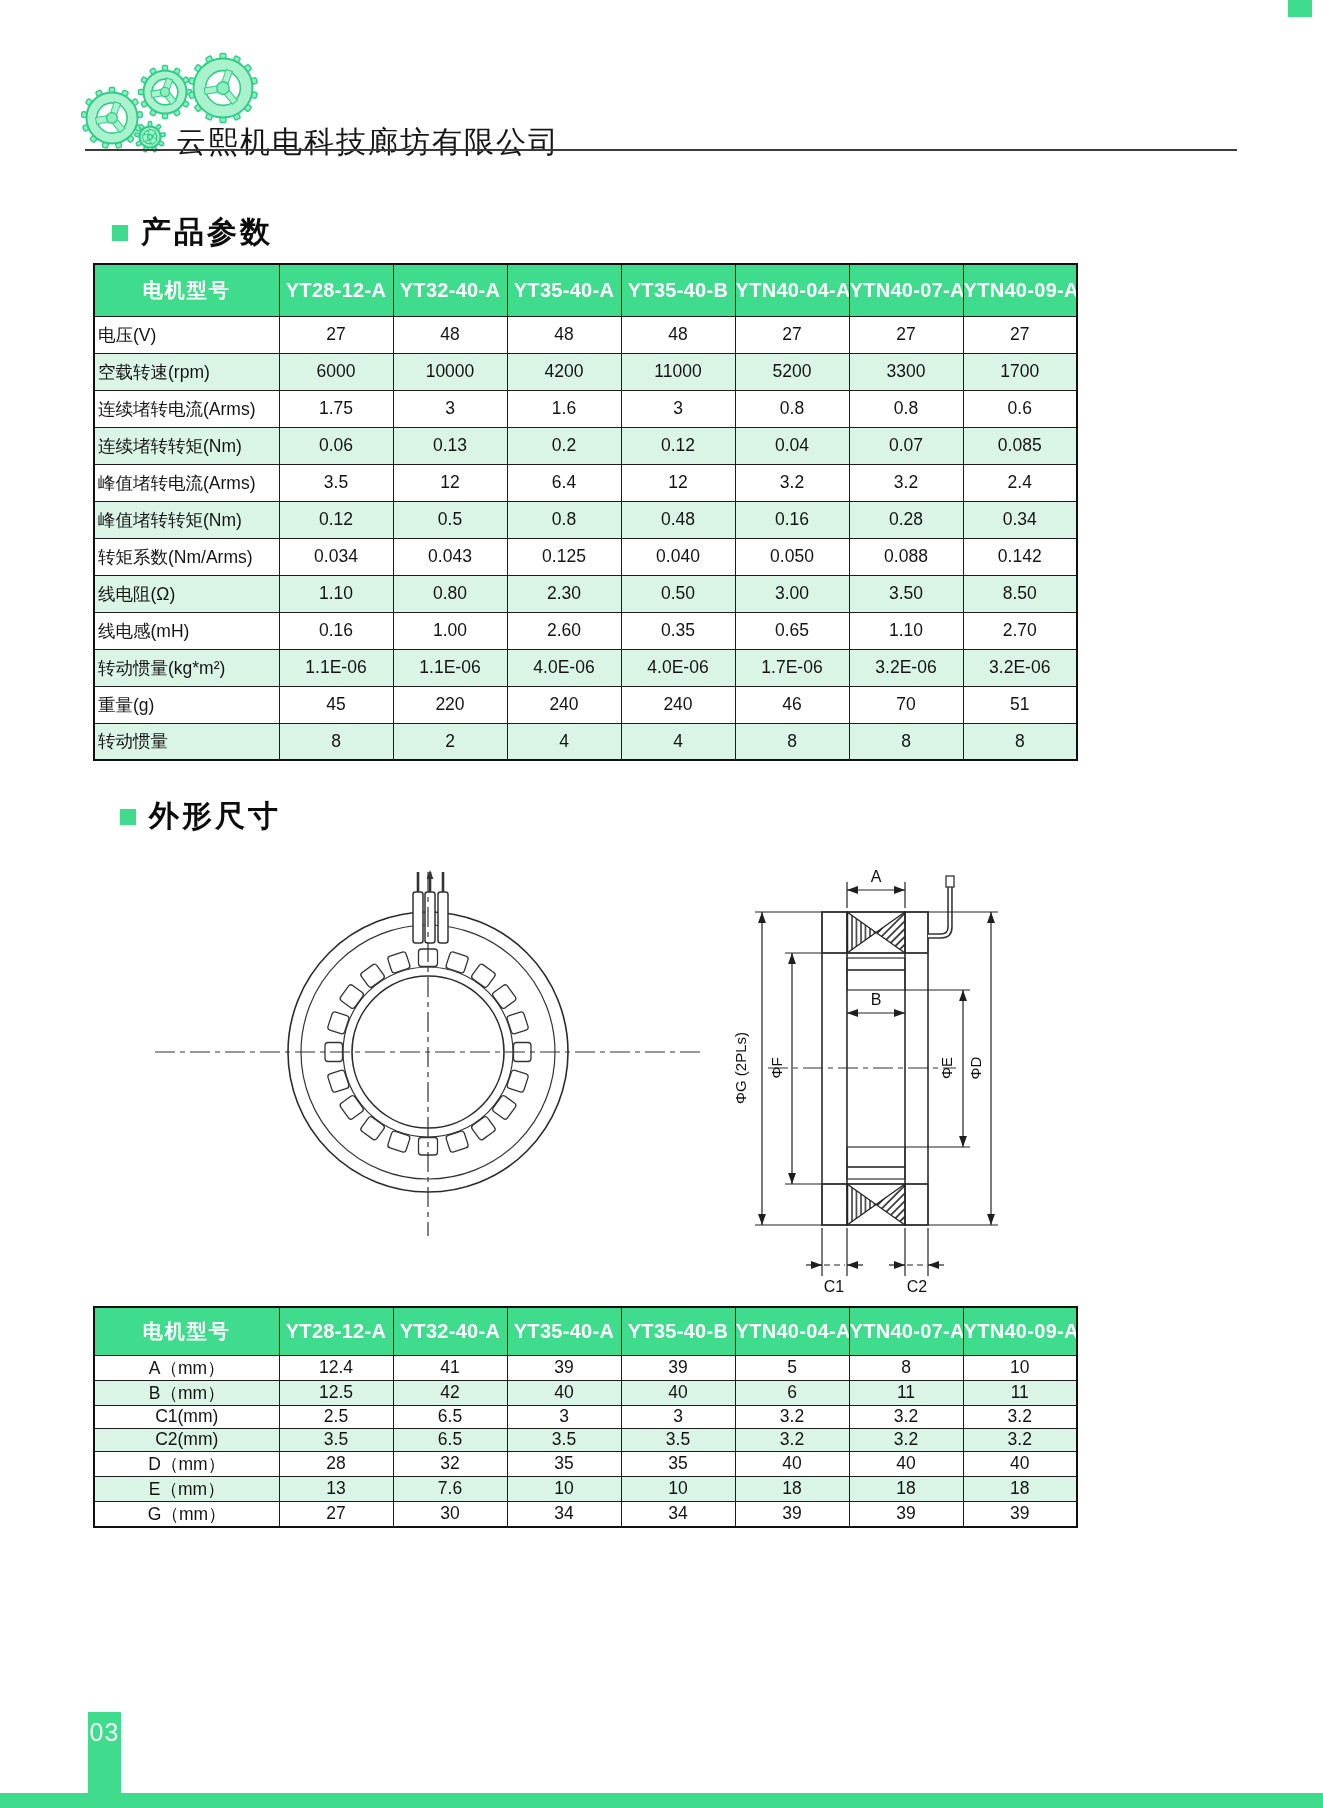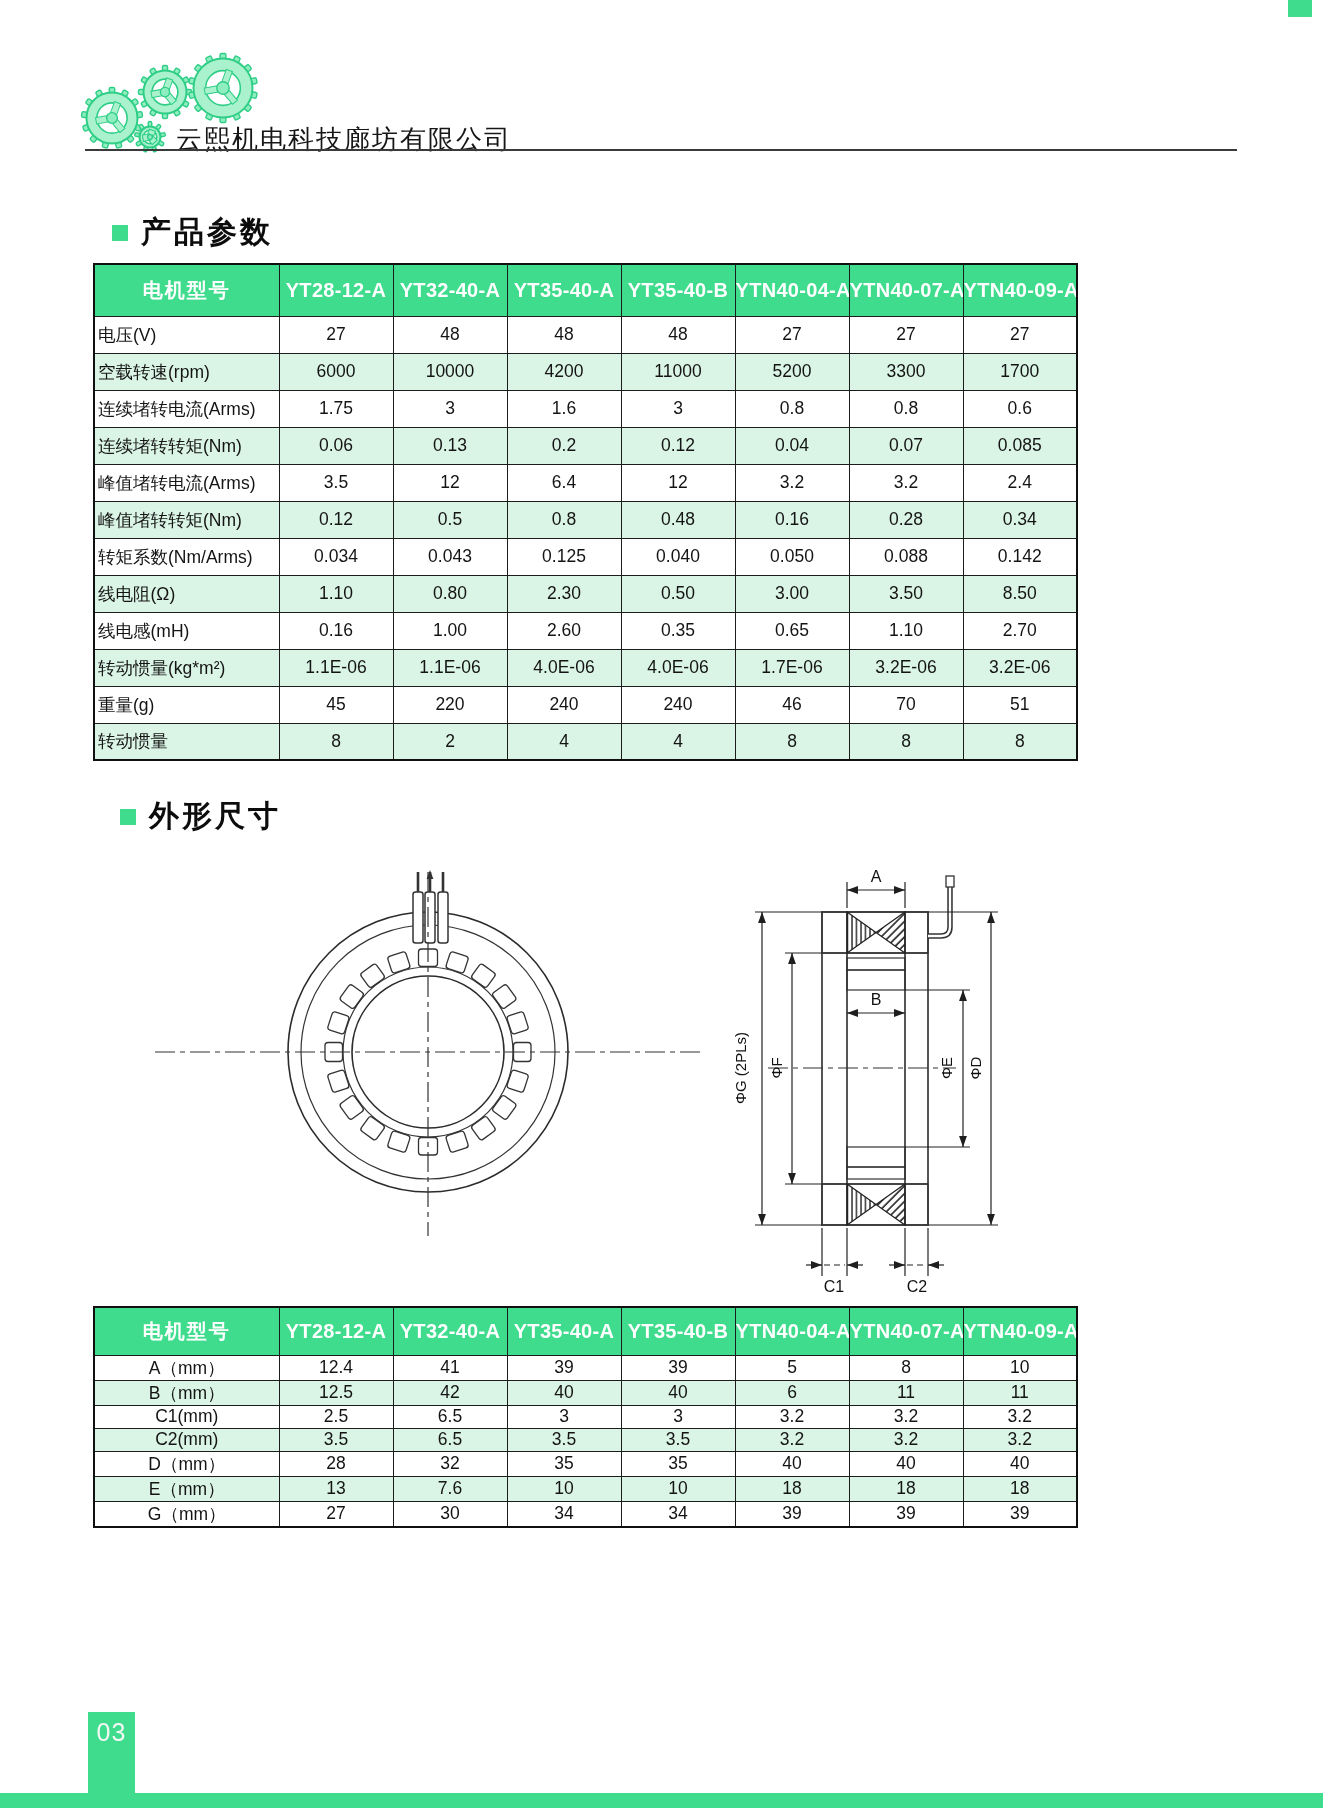--- a/index.html
+++ b/index.html
@@ -4,21 +4,21 @@
 <style>
   :root{ --g:#3edc8c; --row:#daf4e6; --line:#1c1c1c; }
   *{margin:0;padding:0;box-sizing:border-box;}
   html,body{background:#ffffff;}
   body{
     width:1323px;height:1808px;position:relative;overflow:hidden;
     font-family:"Liberation Sans","DejaVu Sans",sans-serif;color:#111;
   }
   .abs{position:absolute;}
   
-  .company-name{left:176px;top:122px;font-size:26px;letter-spacing:2px;color:#161616;font-weight:500;}
+  .company-name{left:176px;top:122px;font-size:30px;letter-spacing:2px;color:#161616;font-weight:500;}
   .header-rule{left:85px;top:149px;width:1152px;height:2px;background:#3a3a3a;}
   .corner-accent{left:1288px;top:0;width:24px;height:17px;background:var(--g);}
   
   .section{display:flex;align-items:center;gap:13px;}
   .bullet{width:16px;height:16px;background:var(--g);flex:0 0 auto;}
   .section-title{font-size:30px;font-weight:bold;letter-spacing:3px;color:#0c0c0c;}
   
   table{border-collapse:collapse;table-layout:fixed;width:985px;border:2.5px solid #101010;background:#fff;}
   col.lab{width:185px;}
   th,td{border:1.5px solid var(--line);text-align:center;font-size:17.5px;color:#141414;overflow:hidden;white-space:nowrap;}
@@ -38,21 +38,21 @@
   .dim{stroke:#222;stroke-width:1.2;fill:none;}
   .cl{stroke:#333;stroke-width:1.2;fill:none;stroke-dasharray:20 5 5 5;}
   .gear-tooth,.gear-spoke,.gear-hub,.gear-ring{stroke:#2fce86;}
   .gear-tooth{fill:#8feec0;stroke-width:1.4;}
   .gear-ring{fill:#a9f2cd;stroke-width:2;}
   .gear-hole{fill:#ffffff;stroke:#2fce86;stroke-width:1.6;}
   .gear-spoke{fill:#a9f2cd;stroke-width:1;}
   .gear-hub{fill:#8feec0;stroke-width:1.4;}
   .slot{fill:#ffffff;stroke:#333;stroke-width:1.3;}
   
-  .footer-page{left:88px;top:1712px;width:47px;height:96px;background:var(--g);color:#f4f8f5;
+  .footer-page{left:88px;top:1712px;width:33px;height:96px;background:var(--g);color:#f4f8f5;
     font-size:25px;text-align:center;padding-top:6px;letter-spacing:1px;}
   .footer-bar{left:0;top:1793px;width:1323px;height:15px;background:var(--g);}
 </style>
 </head>
 <body>
 
 <svg id="logo-svg" class="abs" style="left:70px;top:38px;" width="200" height="120" viewBox="70 38 200 120">
     <g>
       <rect x="-2.7404354378237117" y="-30.5" width="5.480870875647423" height="8" rx="1.5" class="gear-tooth" transform="translate(112 118) rotate(0)"></rect>
       <rect x="-2.7404354378237117" y="-30.5" width="5.480870875647423" height="8" rx="1.5" class="gear-tooth" transform="translate(112 118) rotate(27.692307692307693)"></rect>

